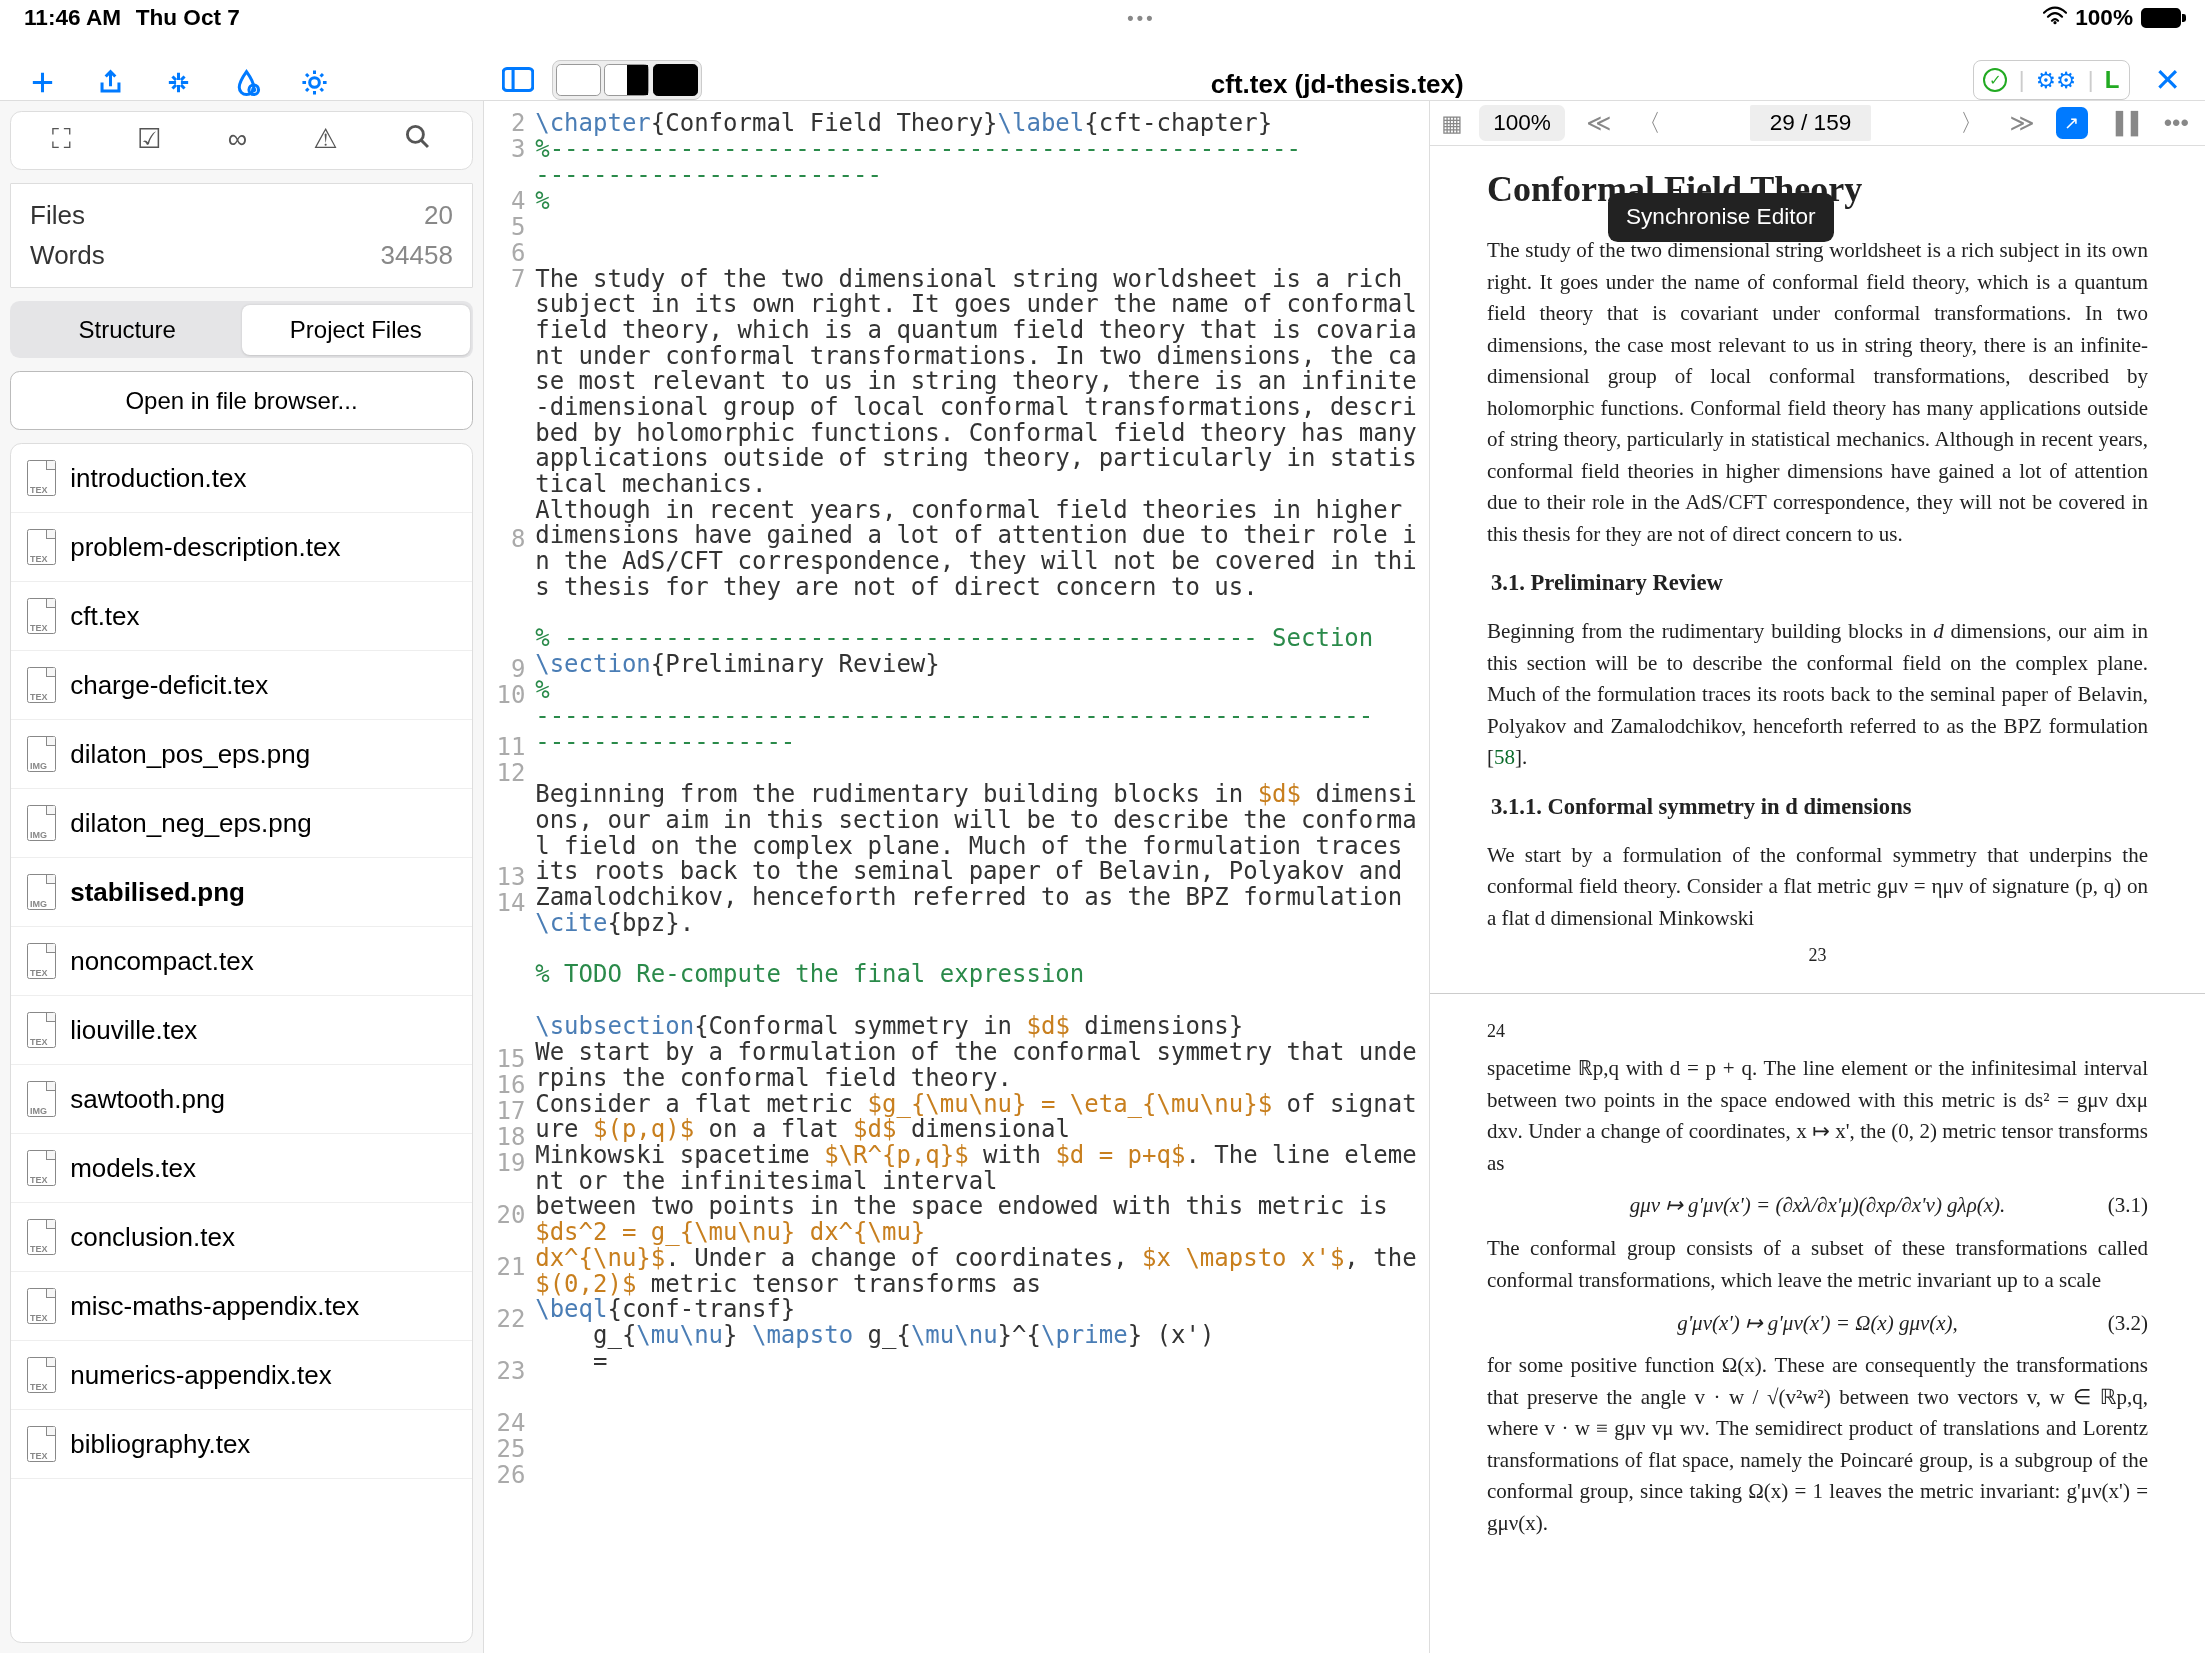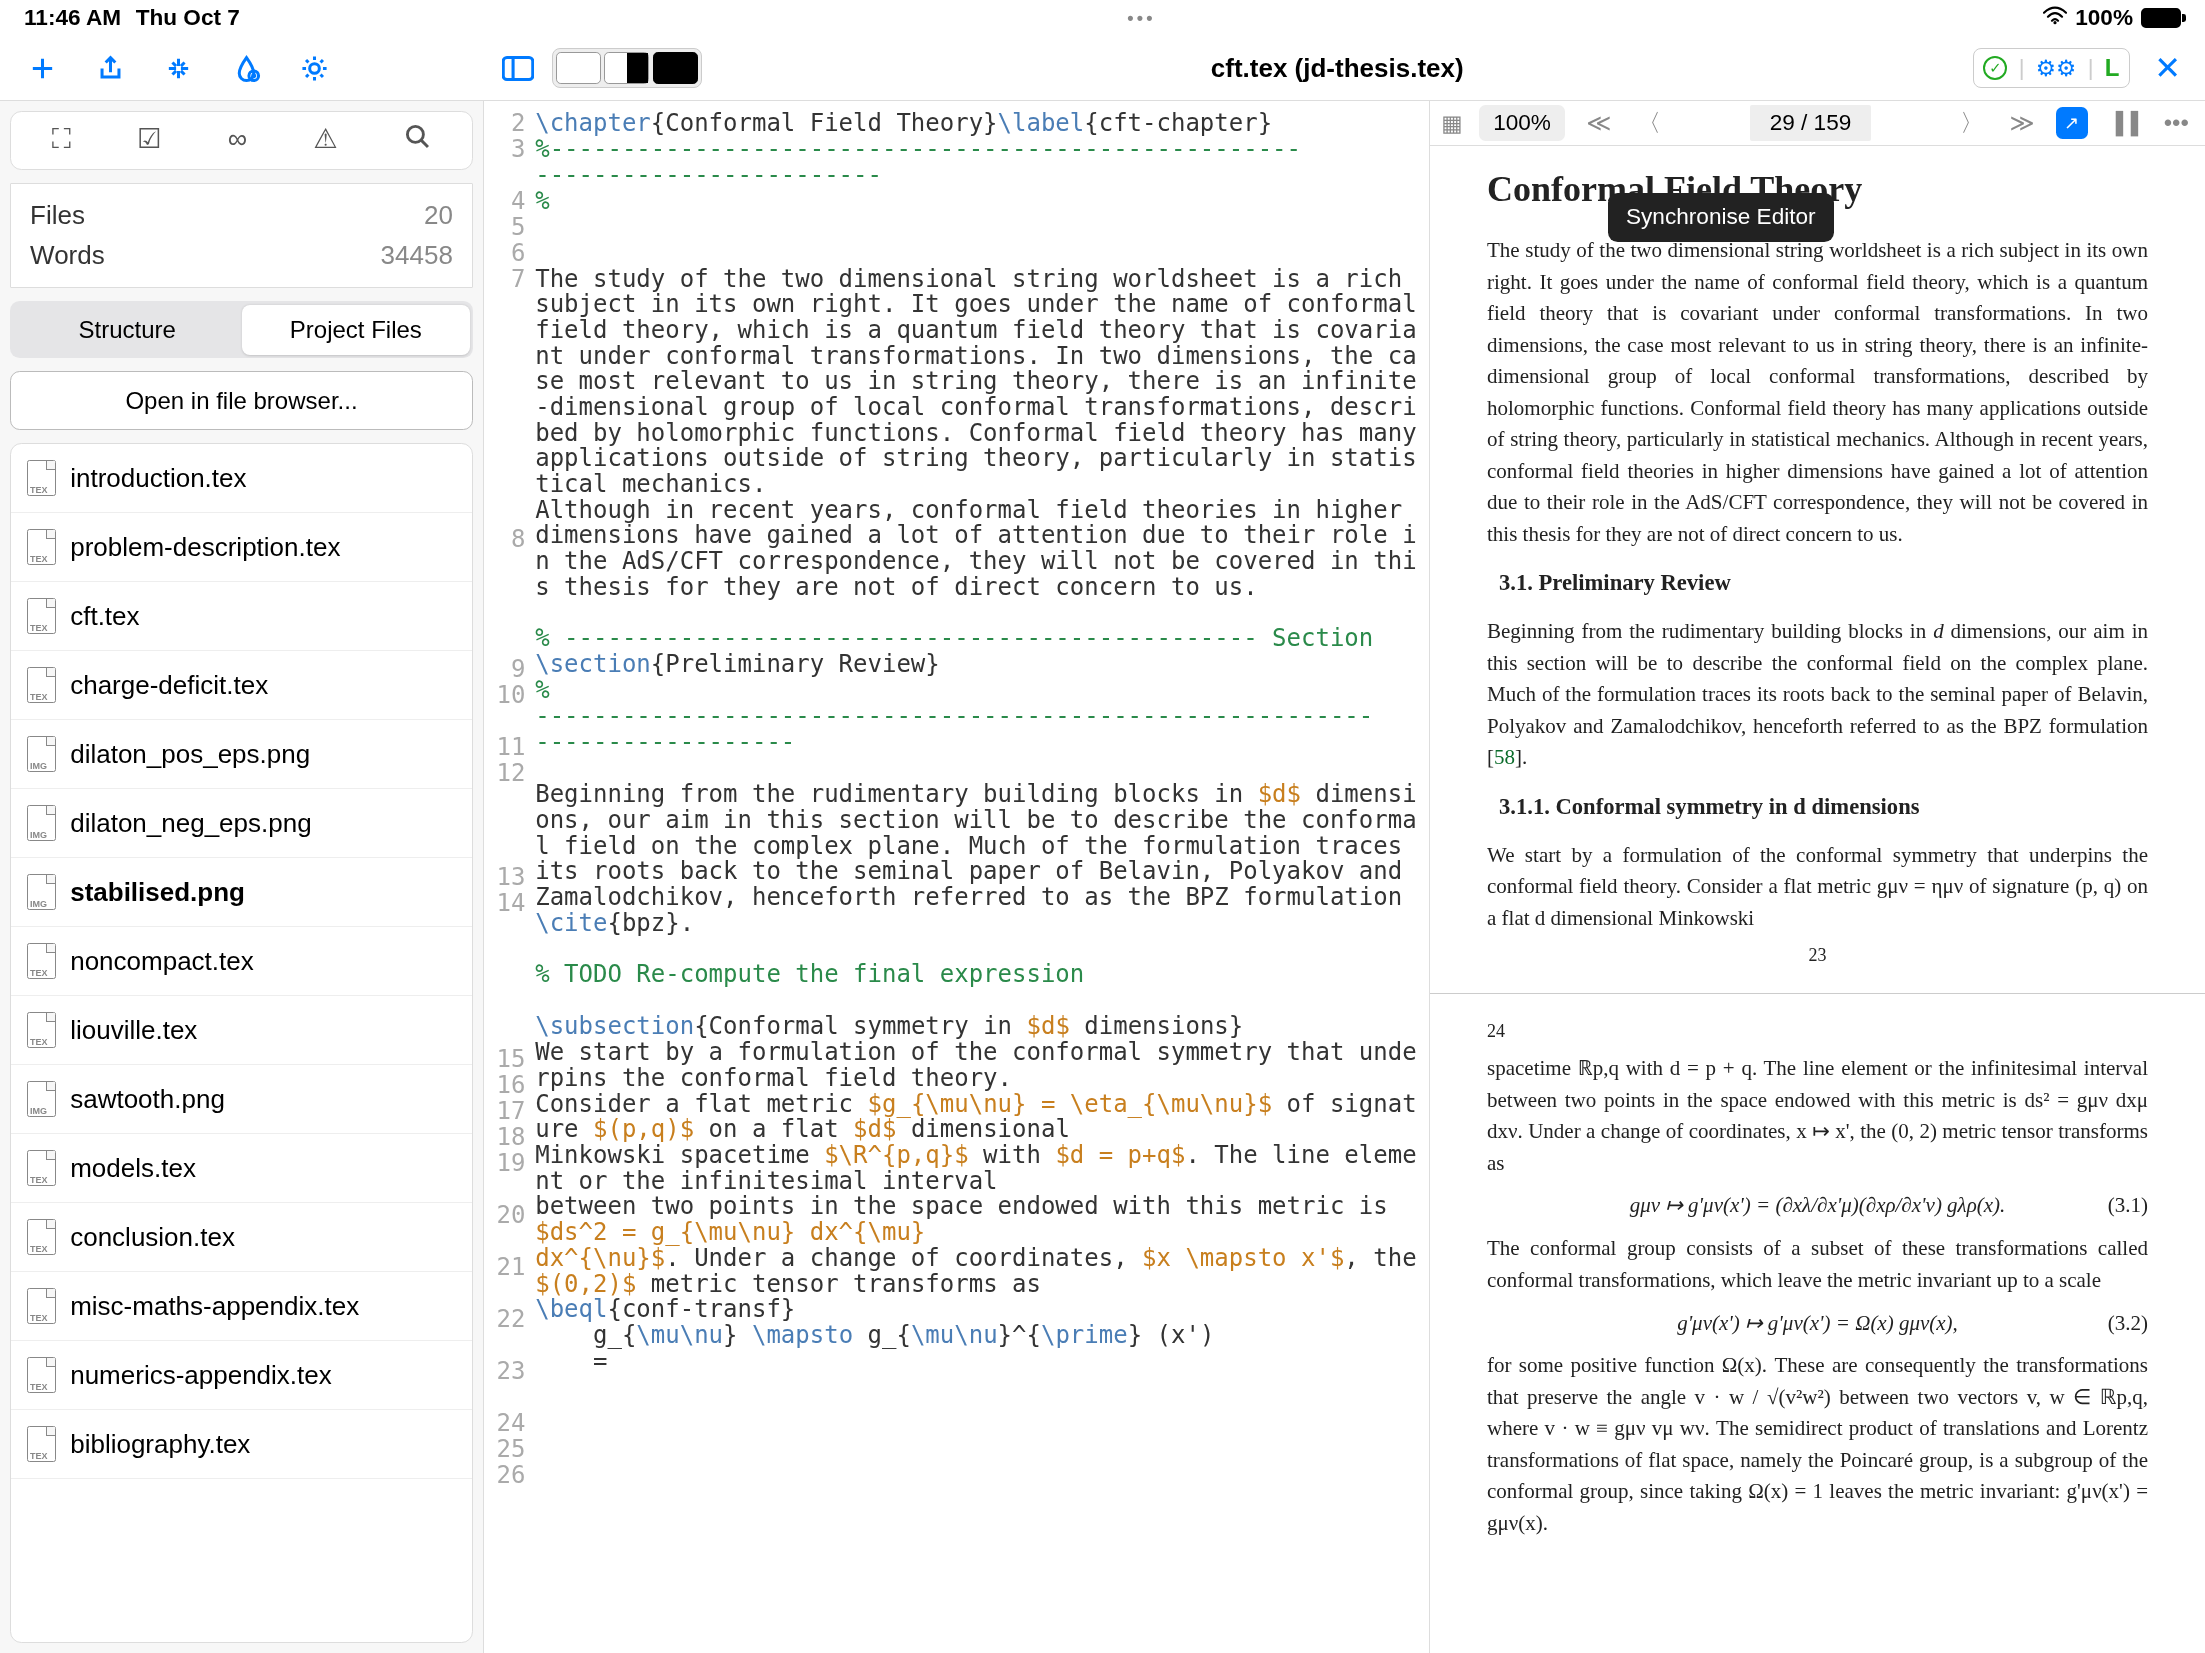--- a/index.html
+++ b/index.html
@@ -25,21 +25,21 @@
   .status-bar .sb-left { flex: 0 0 auto; display:flex; gap:14.5px; }
   .status-bar .sb-center { flex: 1; text-align: center; color:#888; letter-spacing:3.2px; font-size:18px;}
   .status-bar .sb-right { flex: 0 0 auto; display:flex; align-items:center; gap:8px; }
   .battery-icon { width:40px; height:19.4px; border:2.4px solid #000; border-radius:4.8px; position:relative; background:#000;}
   .battery-icon::after{content:"";position:absolute;right:-6.5px;top:4px;width:4px;height:8px;background:#000;border-radius:0 2.4px 2.4px 0;}
 
   
   .top-toolbar {
     height: 65px;
     display: flex;
-    align-items: center;
+    align-items: flex-end;
     padding: 0 24px;
     gap: 16px;
     border-bottom: 0.8px solid #ddd;
   }
   .tb-icon { width:36px; height:36px; display:flex; align-items:center; justify-content:center; color:#007aff; }
   .tb-icon svg { stroke:#007aff; fill:none; stroke-width:2.5; }
   .tb-group-left { display:flex; gap:32px; align-items:center; width:460px;}
   .tb-group-mid { display:flex; gap:16px; align-items:center; }
   .tb-title { flex:1; text-align:center; font-weight:600; font-size:26px; }
   .tb-group-right { display:flex; gap:8px; align-items:center; }
@@ -86,21 +86,21 @@
 
   
   .preview{width:775px;display:flex;flex-direction:column;}
   .pv-toolbar{height:45px;border-bottom:0.8px solid #ddd;display:flex;align-items:center;gap:16px;padding:0 11.3px;}
   .pv-toolbar .zbox{background:#eee;border-radius:6.5px;padding:4.8px 14.5px;font-size:22.6px;}
   .pv-toolbar .nav{color:#888;font-size:24px;padding:0 4.8px;}
   .pv-toolbar .pgbox{background:#eee;border-radius:2px;padding:4.8px 19.4px;font-size:22.6px;}
   .pv-toolbar .syncbtn{background:#007aff;color:#fff;border-radius:6.5px;width:32px;height:32px;display:flex;align-items:center;justify-content:center;font-size:18px;}
   .pv-body{flex:1;overflow:auto;padding:16px 57px;font-family:"Times New Roman",serif;font-size:21px;line-height:1.5;color:#222;text-align:justify;}
   .pv-body h2{font-size:36px;font-weight:700;margin-bottom:19.4px;font-family:"Times New Roman",serif;}
-  .pv-body h3{font-size:22.6px;font-weight:700;margin:16px 12px;}
+  .pv-body h3{font-size:22.6px;font-weight:700;margin:16px 4px;}
   .pv-body p{margin:8px 0;}
   .pv-body .eq{text-align:center;font-style:italic;margin:11.3px 0;position:relative;}
   .pv-body .eq .eqn{position:absolute;right:0;top:0;font-style:normal;}
   .pv-body .pnum{text-align:center;font-size:18px;margin:8px 0;}
   .pgbreak{border-bottom:0.8px solid #ccc;margin:24px -57px;}
   .tooltip{position:absolute;background:#222;color:#fff;padding:11.3px 18px;border-radius:9.7px;font-size:22.6px;z-index:20;font-family:-apple-system,sans-serif;}
   .tooltip::after{content:"";position:absolute;top:-9.7px;right:24px;border:9.7px solid transparent;border-bottom-color:#222;}
 
   .spacer{flex:1;}
 </style>

